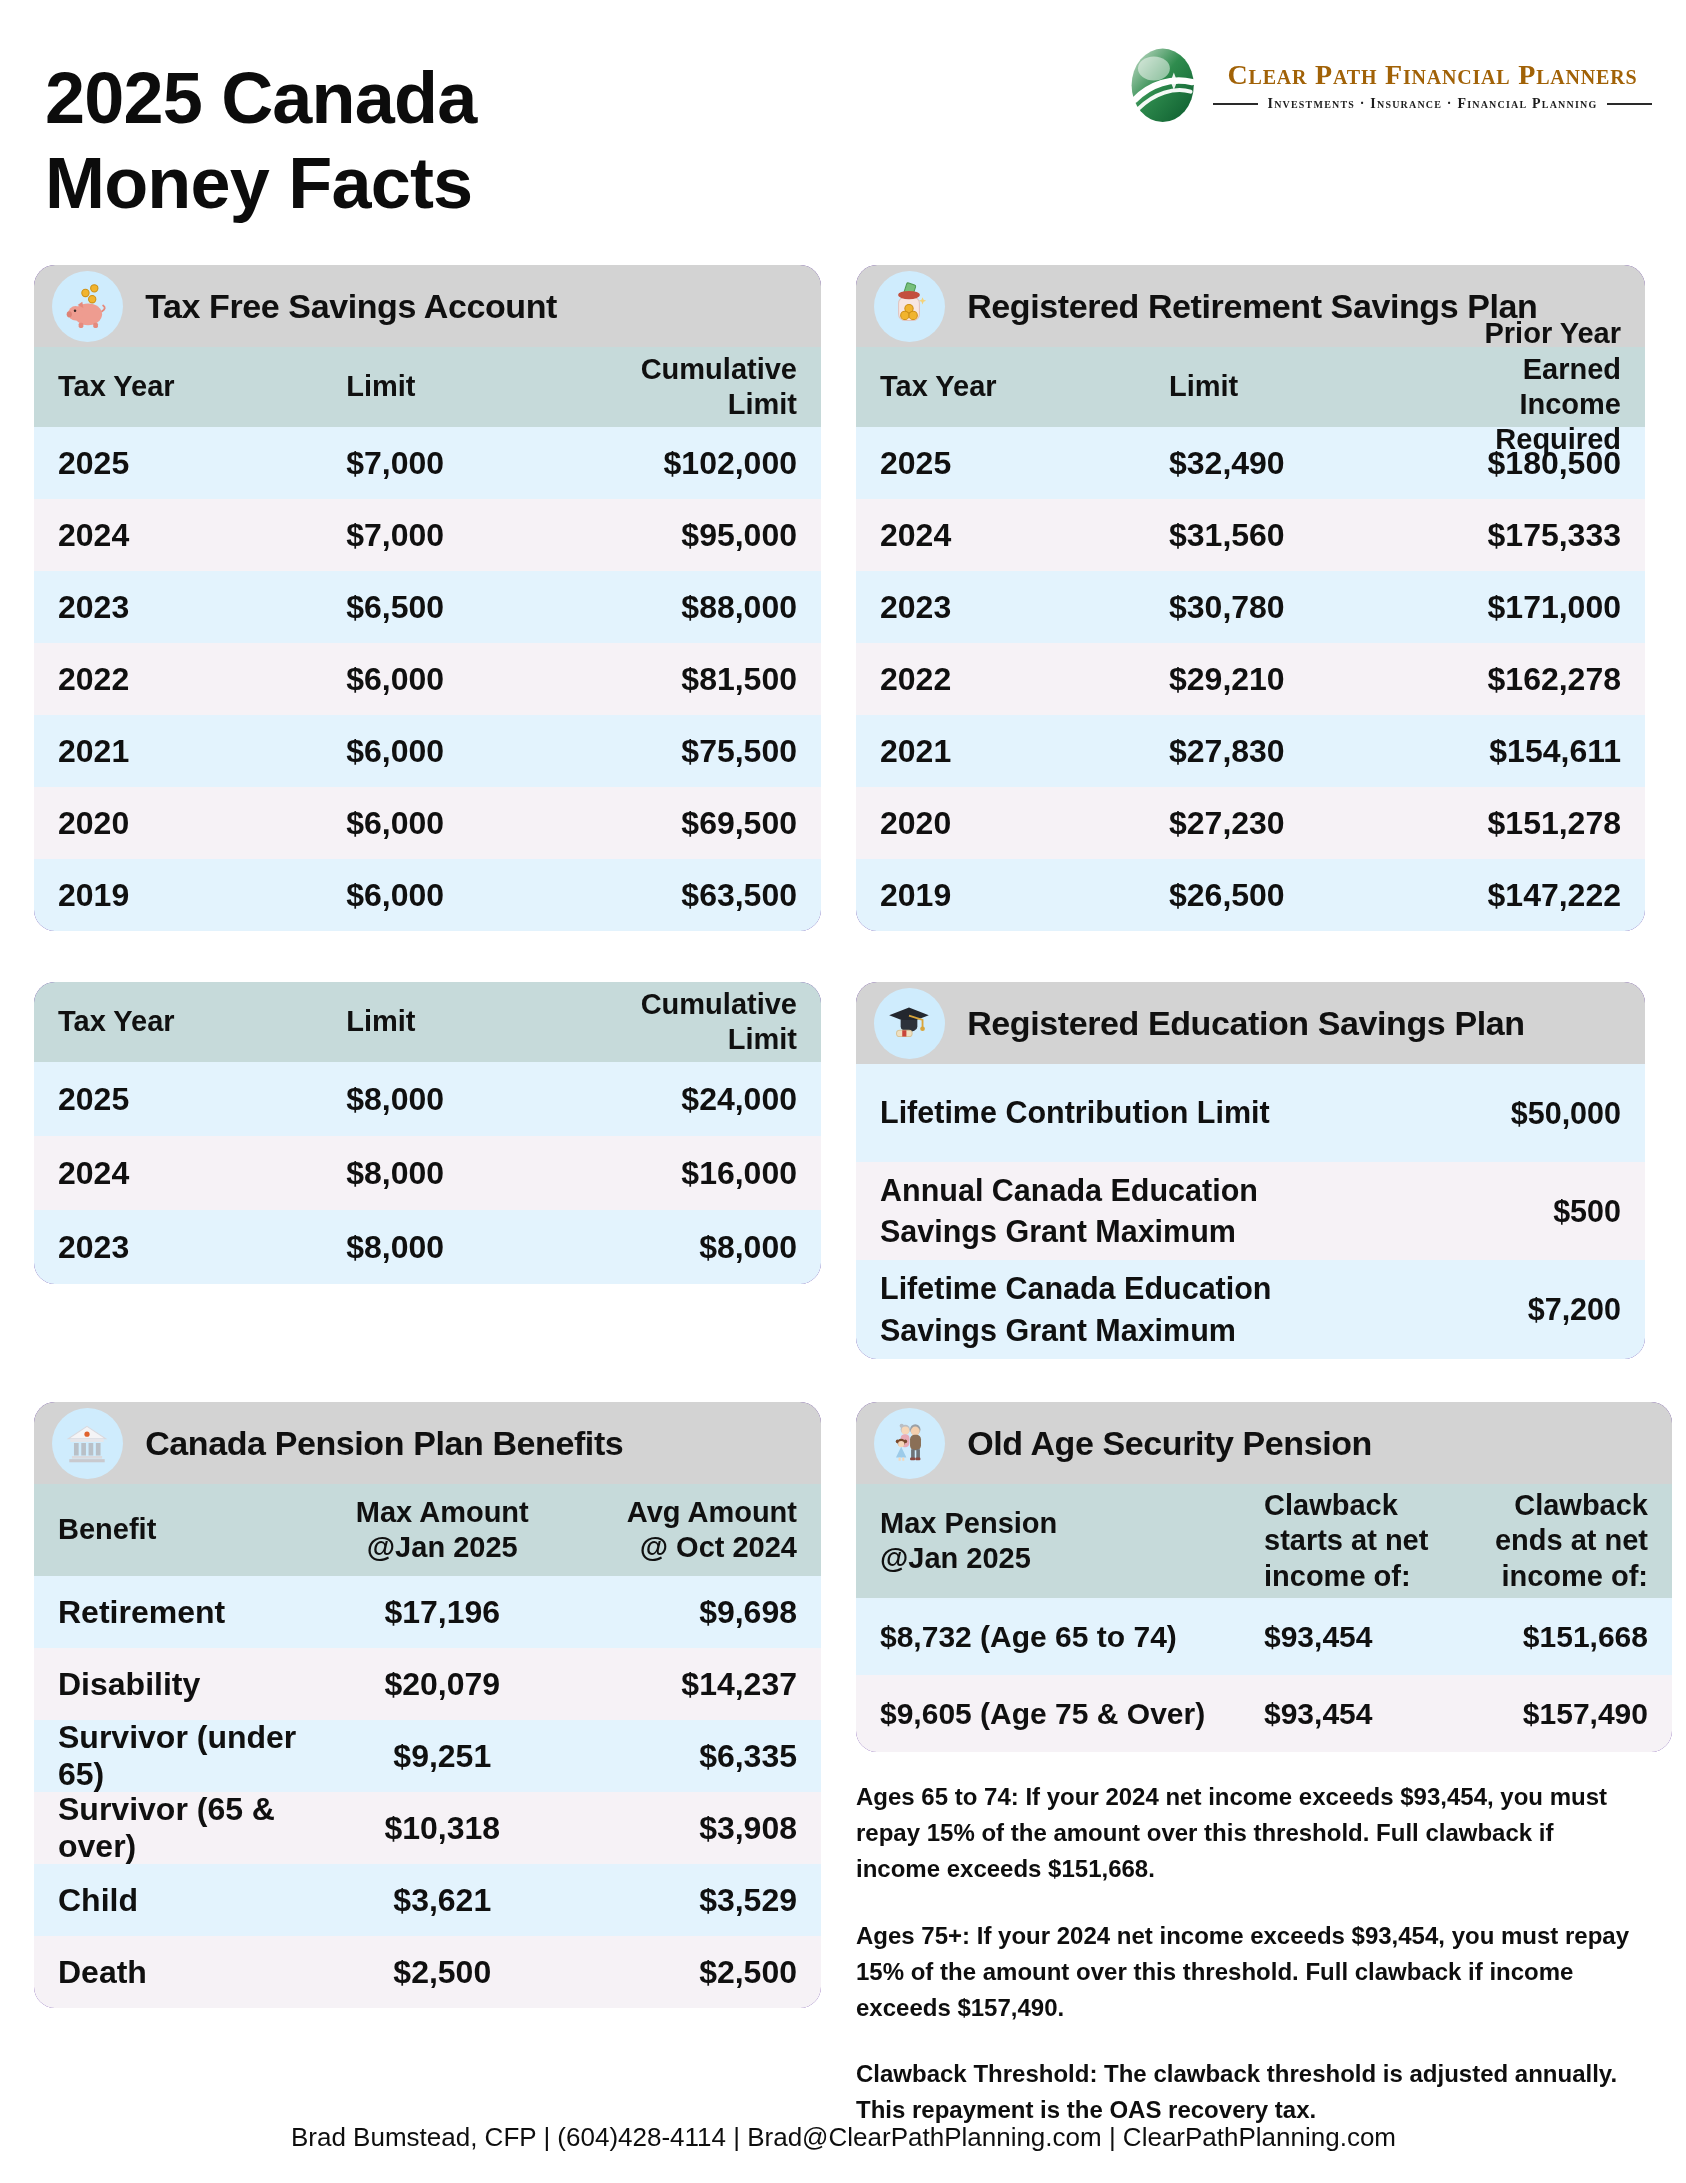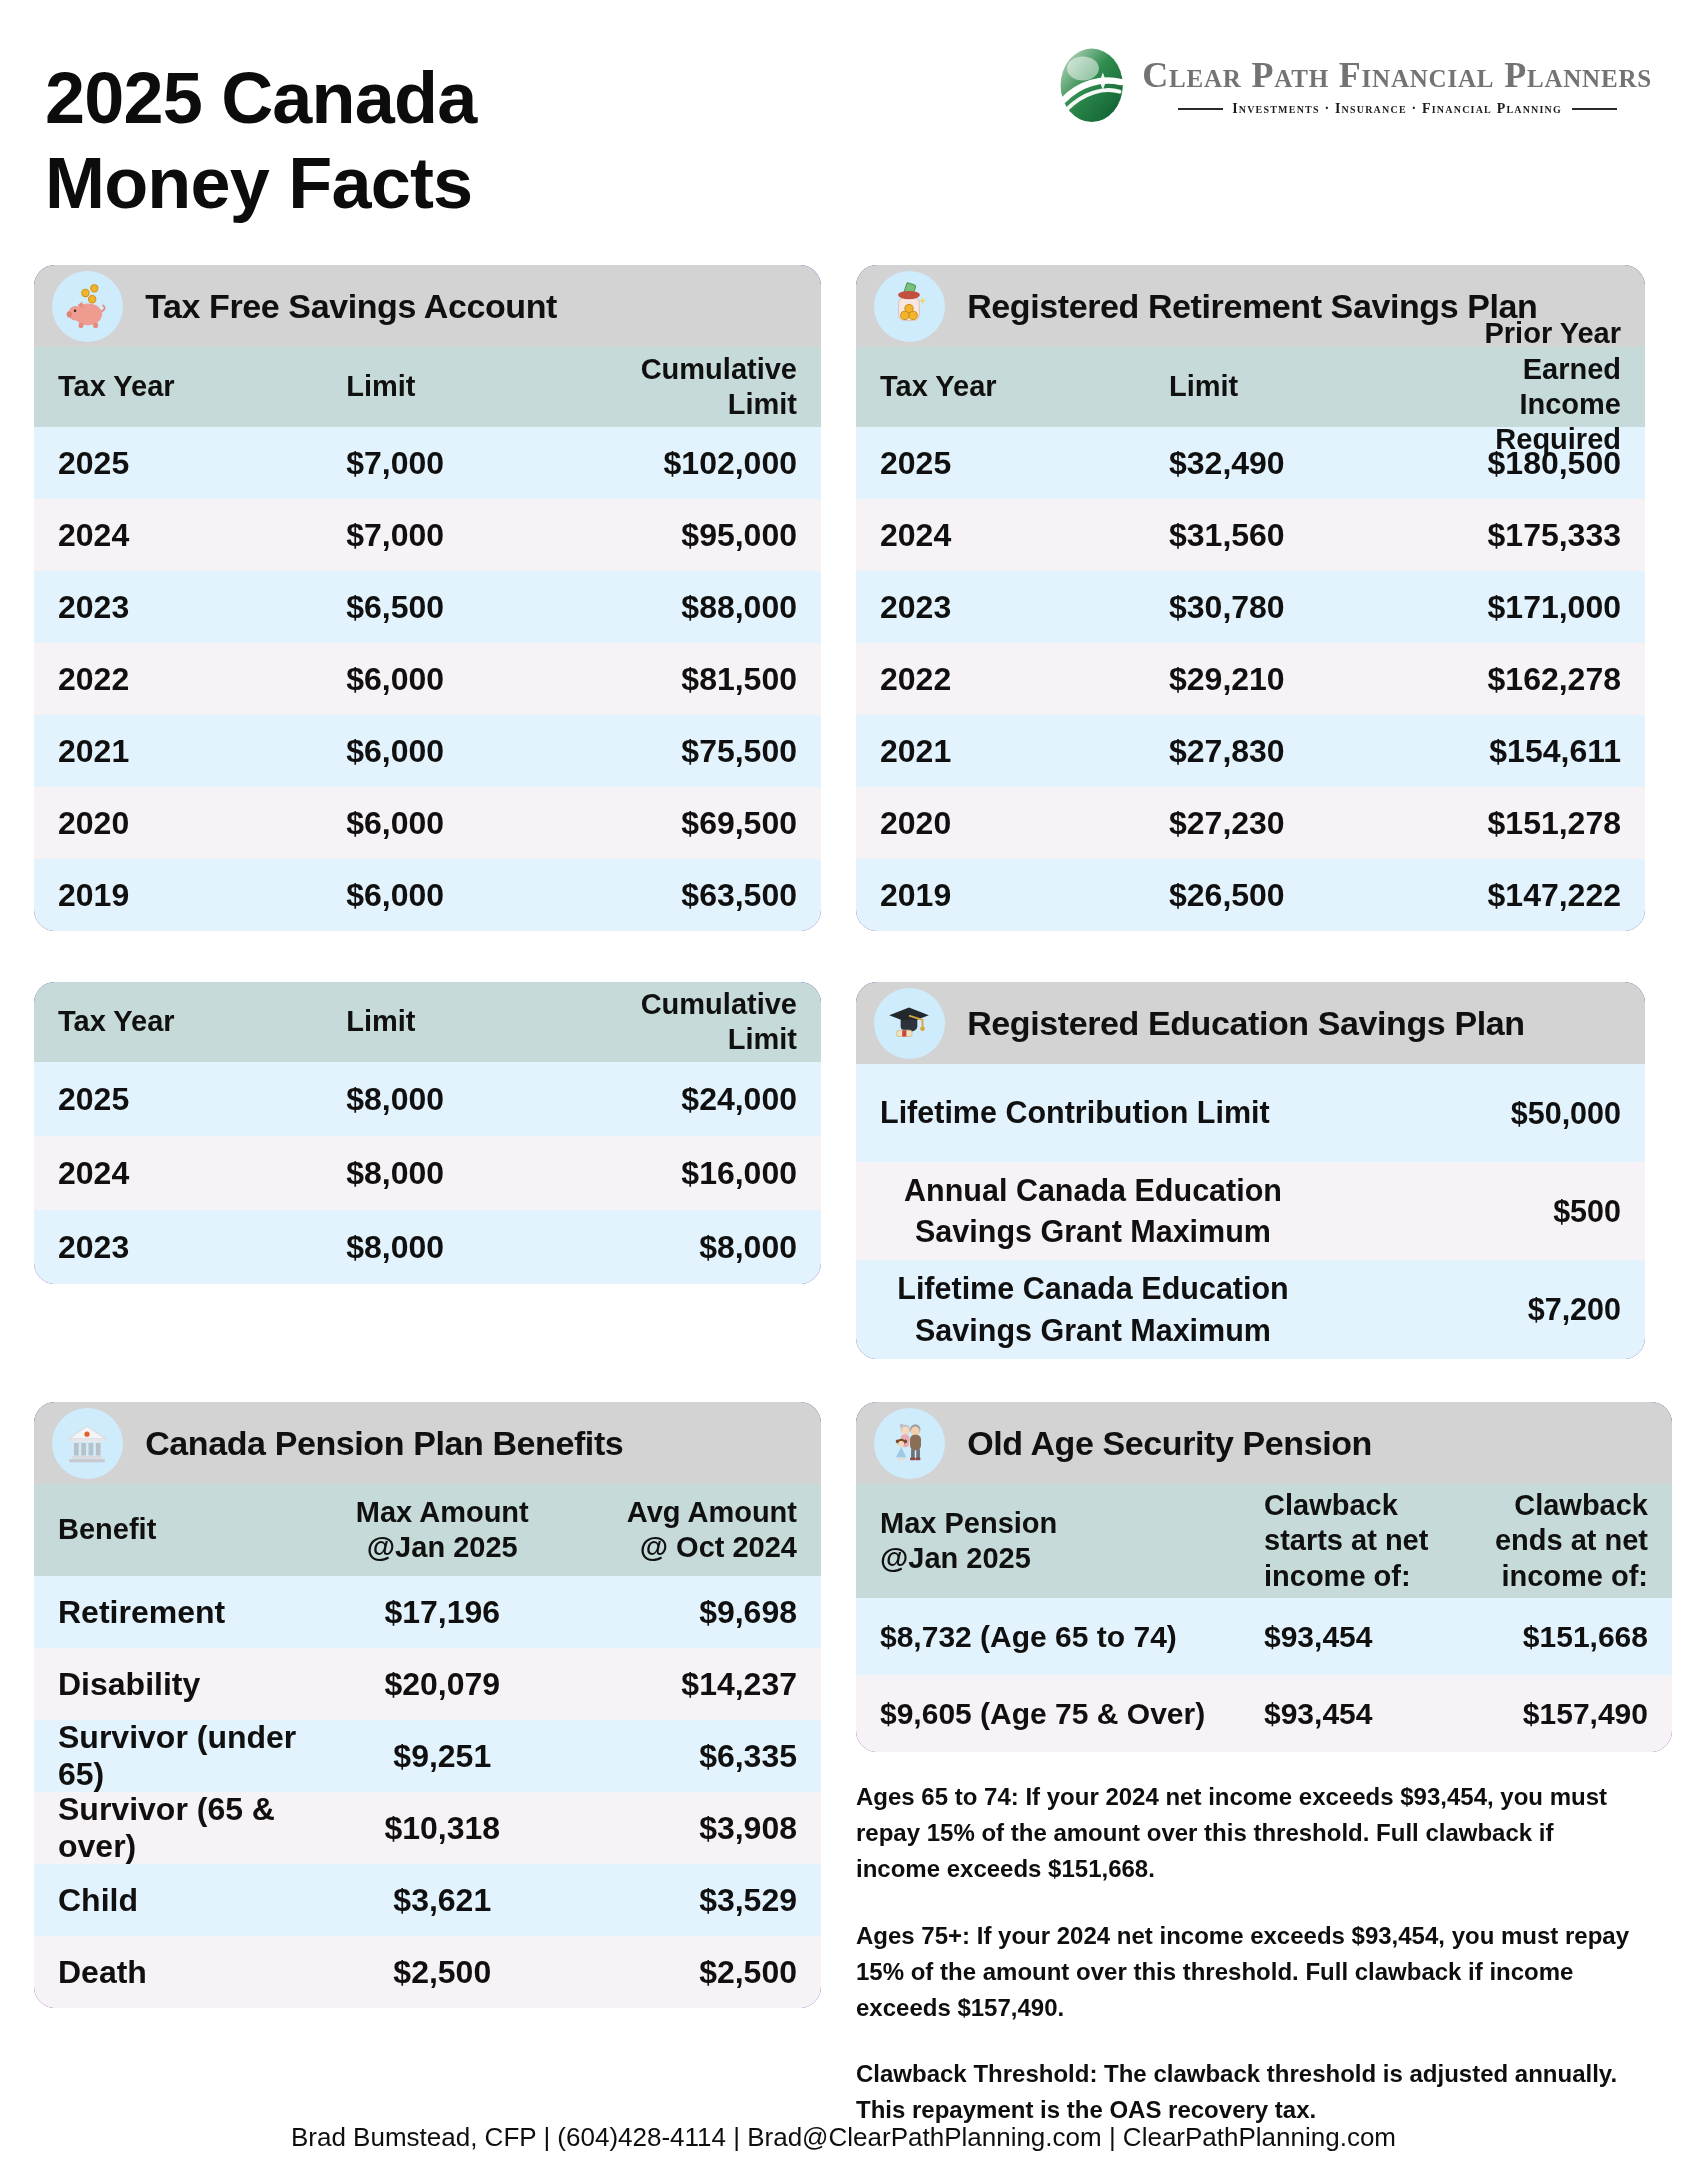--- a/index.html
+++ b/index.html
@@ -10,21 +10,21 @@
   
   .page-title{
     position:absolute;left:45px;top:56px;margin:0;
     font-size:72px;line-height:1.18;font-weight:bold;letter-spacing:-0.8px;color:#0c0c0c;
   }
   .logo{position:absolute;top:47px;right:35px;display:flex;align-items:center;gap:16px;}
   .logo-mark{width:67px;height:77px;flex:none;}
   .logo-text{display:flex;flex-direction:column;align-items:center;}
   .logo-name{
     font-family:"Liberation Serif", serif;font-variant:small-caps;font-weight:bold;
-    font-size:36px;letter-spacing:0.8px;color:#737373;white-space:nowrap;
+    font-size:28px;letter-spacing:0.8px;color:#a16207;white-space:nowrap;
   }
   .logo-tagline-row{display:flex;align-items:center;gap:9.6px;margin-top:4.8px;}
   .rule{width:45px;border-top:2.4px solid #2a2a2a;height:0;}
   .logo-tagline{
     font-family:"Liberation Serif", serif;font-variant:small-caps;font-weight:bold;
     font-size:14px;letter-spacing:1.2px;color:#1c1c1c;white-space:nowrap;
   }
   
   .card{position:absolute;width:787px;border-radius:21px;overflow:hidden;background:#4c1d95;}
   #card-tfsa{left:34px;top:265px;}
@@ -46,21 +46,21 @@
   #card-oas .cols{height:114px;}
 
   .row{display:flex;align-items:center;padding:0 24px;font-weight:bold;font-size:32px;}
   .rows > div:nth-of-type(odd){background:#e3f3fd;}
   .rows > div:nth-of-type(even){background:#f6f2f6;}
   #card-tfsa .row,#card-rrsp .row{height:72px;}
   #card-fhsa .row{height:74px;}
   #card-cpp .row{height:72px;font-size:32px;}
   #card-oas .row{height:77px;font-size:30px;}
   #card-resp .row{min-height:98px;font-size:30.5px;justify-content:space-between;padding:8px 24px;box-sizing:border-box;}
-  #card-resp .r-label{max-width:426px;line-height:1.35;text-align:center;}
+  #card-resp .r-label{max-width:426px;line-height:1.35;text-align:left;}
   #card-resp .r-value{text-align:right;}
 
   
   .t-year .ca{width:39%;text-align:left;}
   .t-year .cb{width:35%;text-align:left;}
   .t-year .cc{flex:1;text-align:right;}
   
   .t-cpp .ca{width:38%;text-align:left;}
   .t-cpp .cb{width:28%;text-align:center;}
   .t-cpp .cc{flex:1;text-align:right;}

